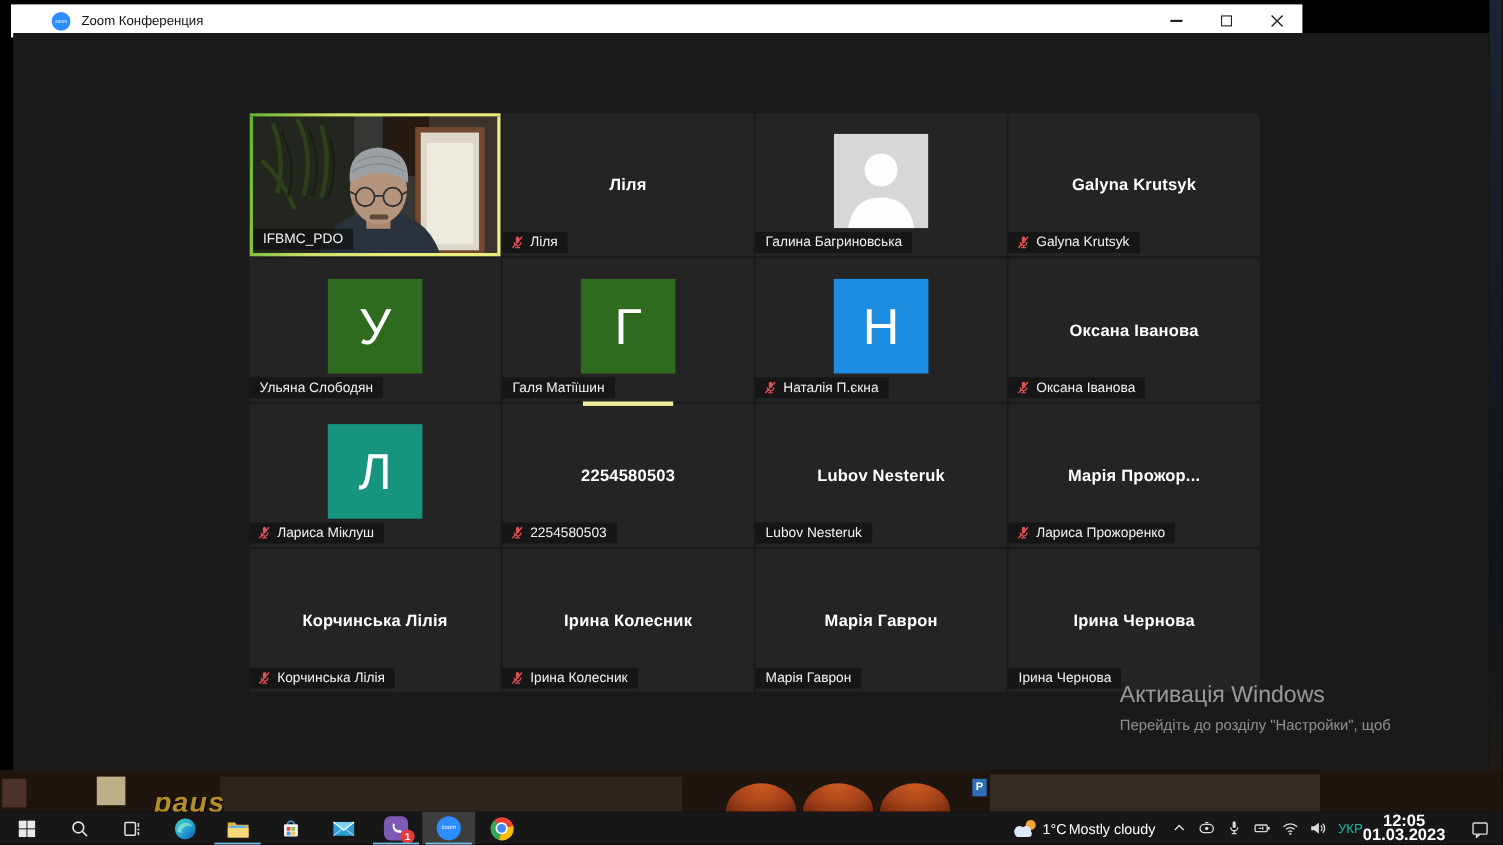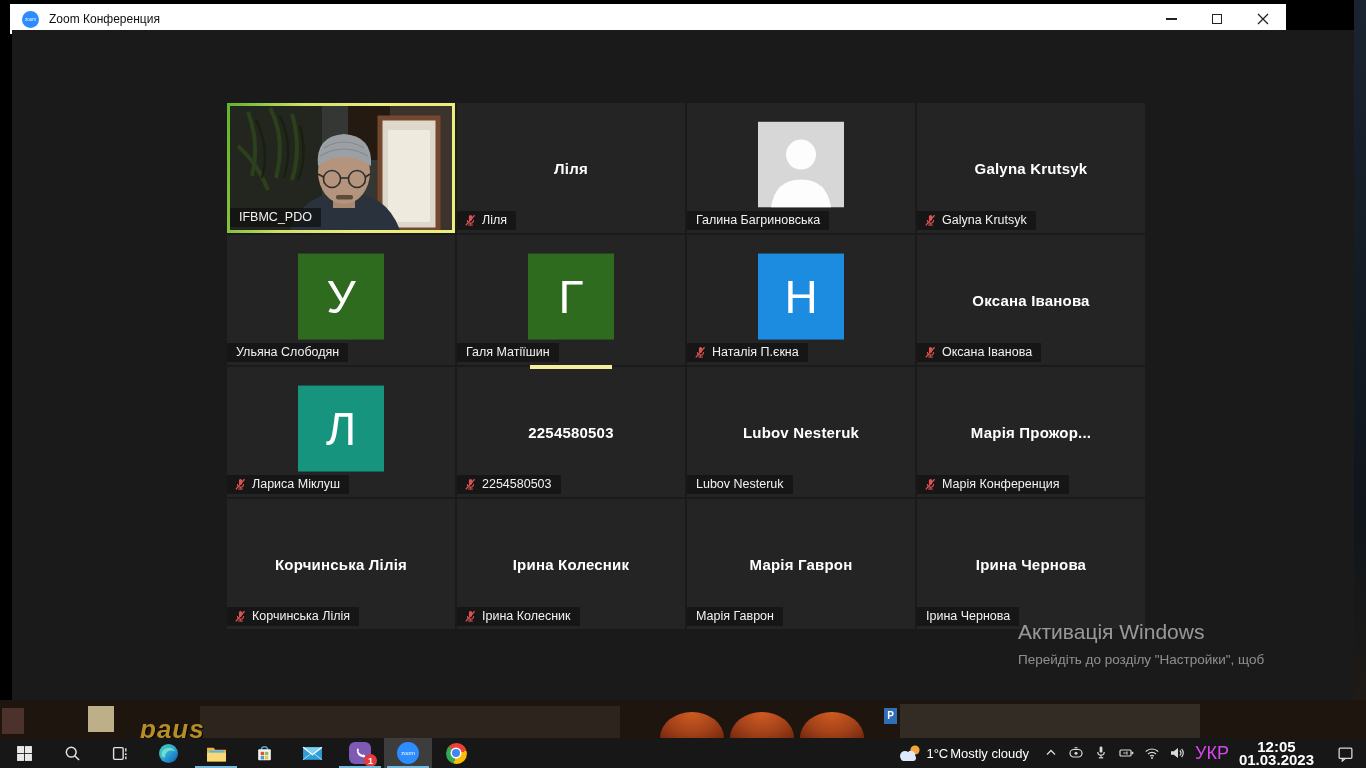--- a/index.html
+++ b/index.html
@@ -16,21 +16,21 @@
   .wp-bottom .stone2 { position:absolute; left:900px; top:4px; width:300px; height:34px; background:#4a4339; opacity:.5; }
   .wp-poster { position:absolute; left:88px; top:6px; width:26px; height:26px; background:#d9cb9f; opacity:.85; }
   .wp-poster2 { position:absolute; left:2px; top:8px; width:22px; height:26px; background:#5a3a33; opacity:.8; }
   .wp-graffiti { position:absolute; left:140px; top:14px; font-size:26px; font-weight:bold; font-style:italic; color:#b58e2a; letter-spacing:1px; text-shadow:1px 1px 1px #000; }
   .awning { position:absolute; top:12px; width:64px; height:26px; border-radius:50% 50% 0 0 / 100% 100% 0 0;
     background:radial-gradient(ellipse at 50% 0%, #cf5c20 0%, #a6431a 55%, #74280e 100%); }
   .wp-parking { position:absolute; left:884px; top:8px; width:13px; height:16px; background:#2f6fb5; color:#fff; font-size:10px; font-weight:bold; text-align:center; line-height:16px; }
   .wp-icon-label { position:absolute; left:1px; top:74px; font-size:10px; color:#eee; text-shadow:1px 1px 2px #000; }
 
   
-  .titlebar { position:absolute; left:10px; top:4px; width:1276px; height:30px; background:#fff; display:flex; align-items:center; }
+  .titlebar { position:absolute; left:10px; top:4px; width:1174px; height:30px; background:#fff; display:flex; align-items:center;padding-left:25px; }
   .zoom-logo { width:17px; height:17px; border-radius:50%; background:#2d8cff; margin-left:12px;
     display:flex; align-items:center; justify-content:center; color:#fff; font-size:4.5px; }
   .tb-title { margin-left:10px; font-size:12px; color:#111; }
   .tb-controls { margin-left:auto; display:flex; height:30px; }
   .tb-btn { width:46px; height:30px; display:flex; align-items:center; justify-content:center; }
   .min-glyph { width:11px; height:1.4px; background:#222; }
   .max-glyph { width:10px; height:10px; border:1.4px solid #222; }
 
   
   .content { position:absolute; left:12px; top:30px; width:1342px; height:670px; background:#1a1a1a; }
@@ -68,21 +68,21 @@
   .viber-wrap { position:relative; width:22px; height:22px; }
   .viber-body { width:22px; height:22px; border-radius:6px; background:#7d5bb5; display:flex; align-items:center; justify-content:center; }
   .viber-badge { position:absolute; right:-6px; bottom:-3px; width:13px; height:13px; border-radius:50%; background:#e23b3b;
     color:#fff; font-size:9px; font-weight:bold; display:flex; align-items:center; justify-content:center; }
 
   .tb-right { margin-left:auto; display:flex; align-items:center; height:30px; padding-right:4px; }
   .weather { display:flex; align-items:center; gap:2px; margin-right:14px; }
   .weather-text { color:#fff; font-size:13px; }
   .tray { display:flex; align-items:center; gap:9px; margin-right:10px; }
   .tray svg { display:block; }
-  .lang { color:#d946ef; font-size:18px; margin-right:10px; }
+  .lang { color:#14b8a6; font-size:12px; }
   .clock { color:#fff; font-size:15px; line-height:13px; text-align:center; margin-right:14px;font-weight:bold; }
   .action-cell { width:34px; height:30px; display:flex; align-items:center; justify-content:center; }
 </style>
 </head>
 <body>
 
 <div class="screen">
 
   <div class="wp-right"></div>
   <div class="wp-bottom">
@@ -299,21 +299,21 @@
         <div class="nlabel">
           <svg class="mic" viewBox="0 0 16 16">
               <g stroke="#e05252" fill="none" stroke-width="1.3">
                 <rect x="6.1" y="1.2" width="3.8" height="7.2" rx="1.9" fill="#e05252" stroke="none"></rect>
                 <path d="M4.2 7.4a3.8 3.8 0 0 0 7.6 0"></path>
                 <line x1="8" y1="11.2" x2="8" y2="13.2"></line>
                 <line x1="5.2" y1="13.6" x2="10.8" y2="13.6"></line>
               </g>
               <line x1="2.2" y1="14" x2="13" y2="1.6" stroke="#e05252" stroke-width="1.6"></line>
             </svg>
-          <span>Марія Конференция</span>
+          <span>Лариса Прожоренко</span>
         </div>
       </div>
 
       <div class="tile">
         <div class="center-name">Корчинська Лілія</div>
         <div class="nlabel">
           <svg class="mic" viewBox="0 0 16 16">
               <g stroke="#e05252" fill="none" stroke-width="1.3">
                 <rect x="6.1" y="1.2" width="3.8" height="7.2" rx="1.9" fill="#e05252" stroke="none"></rect>
                 <path d="M4.2 7.4a3.8 3.8 0 0 0 7.6 0"></path>

